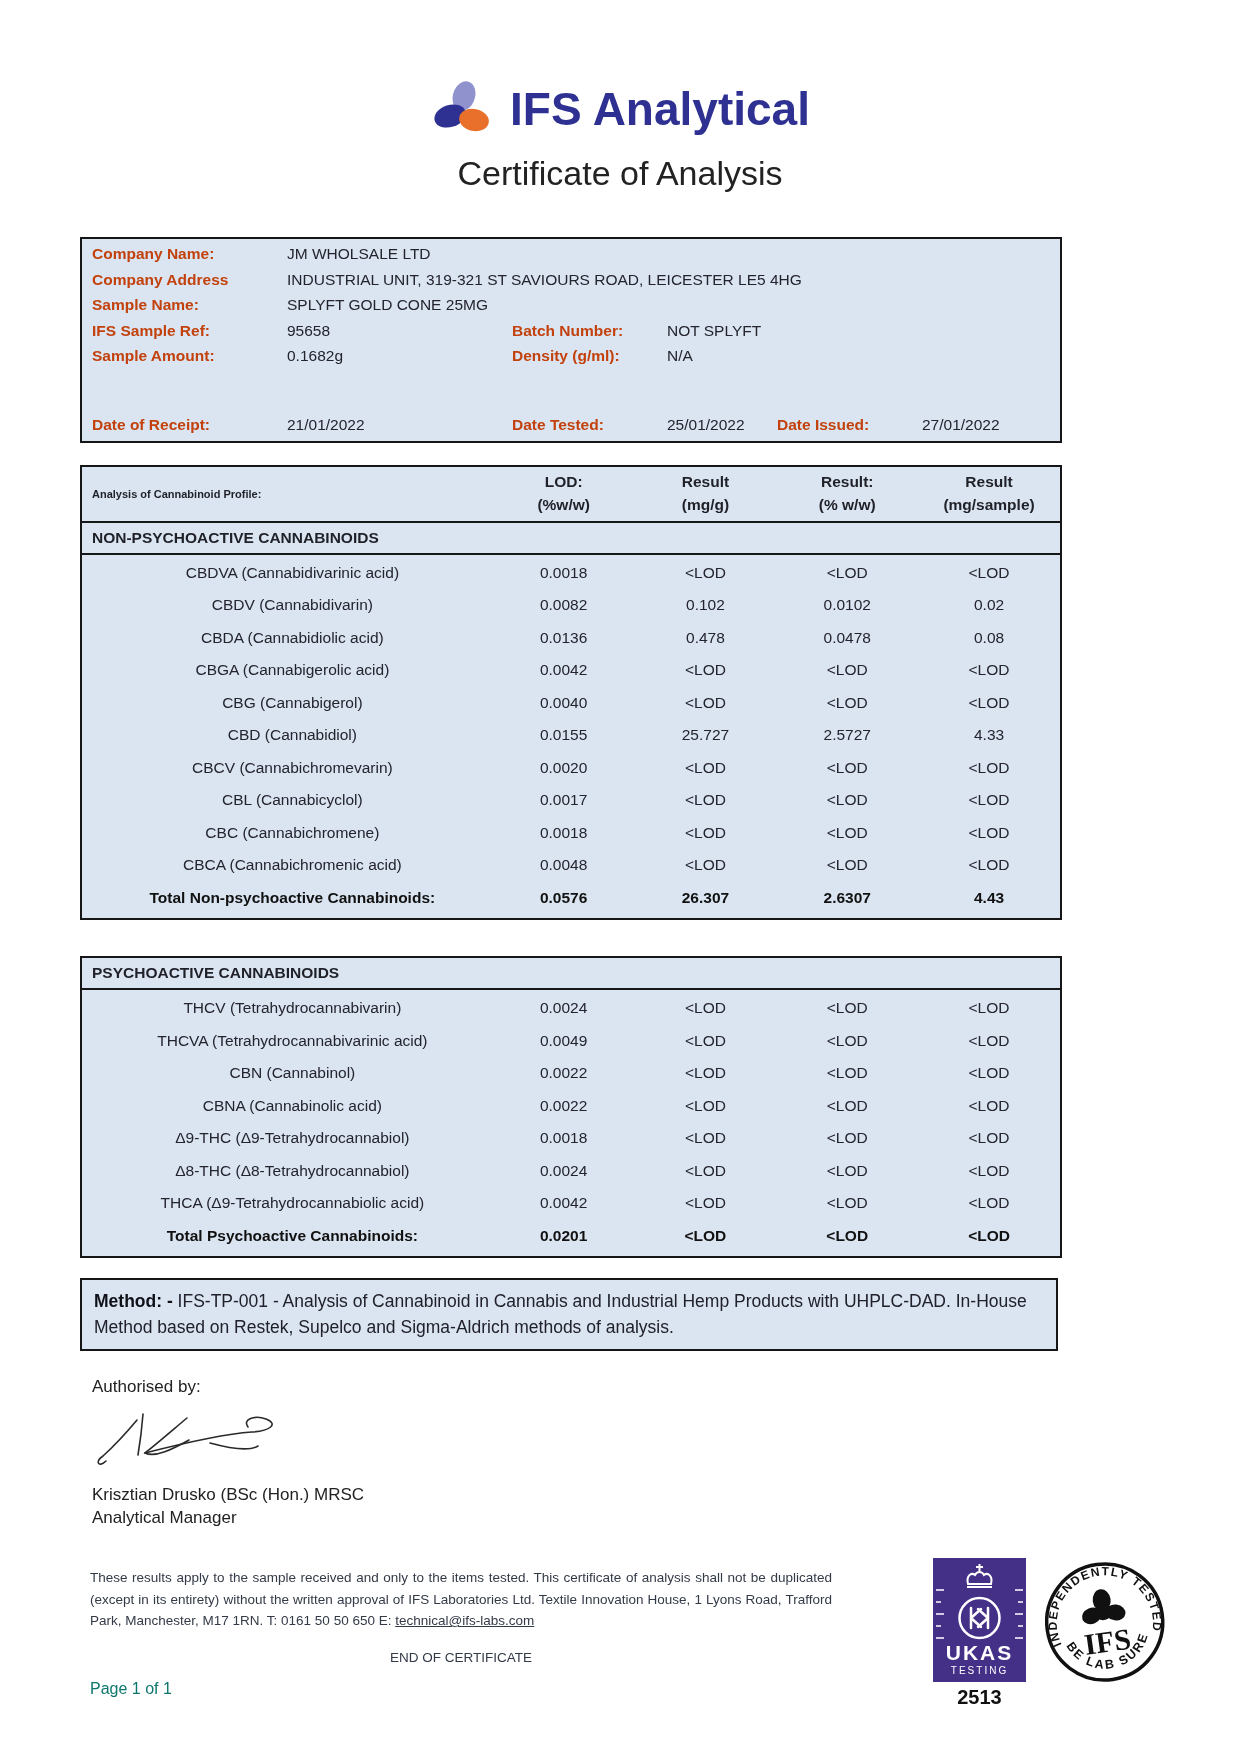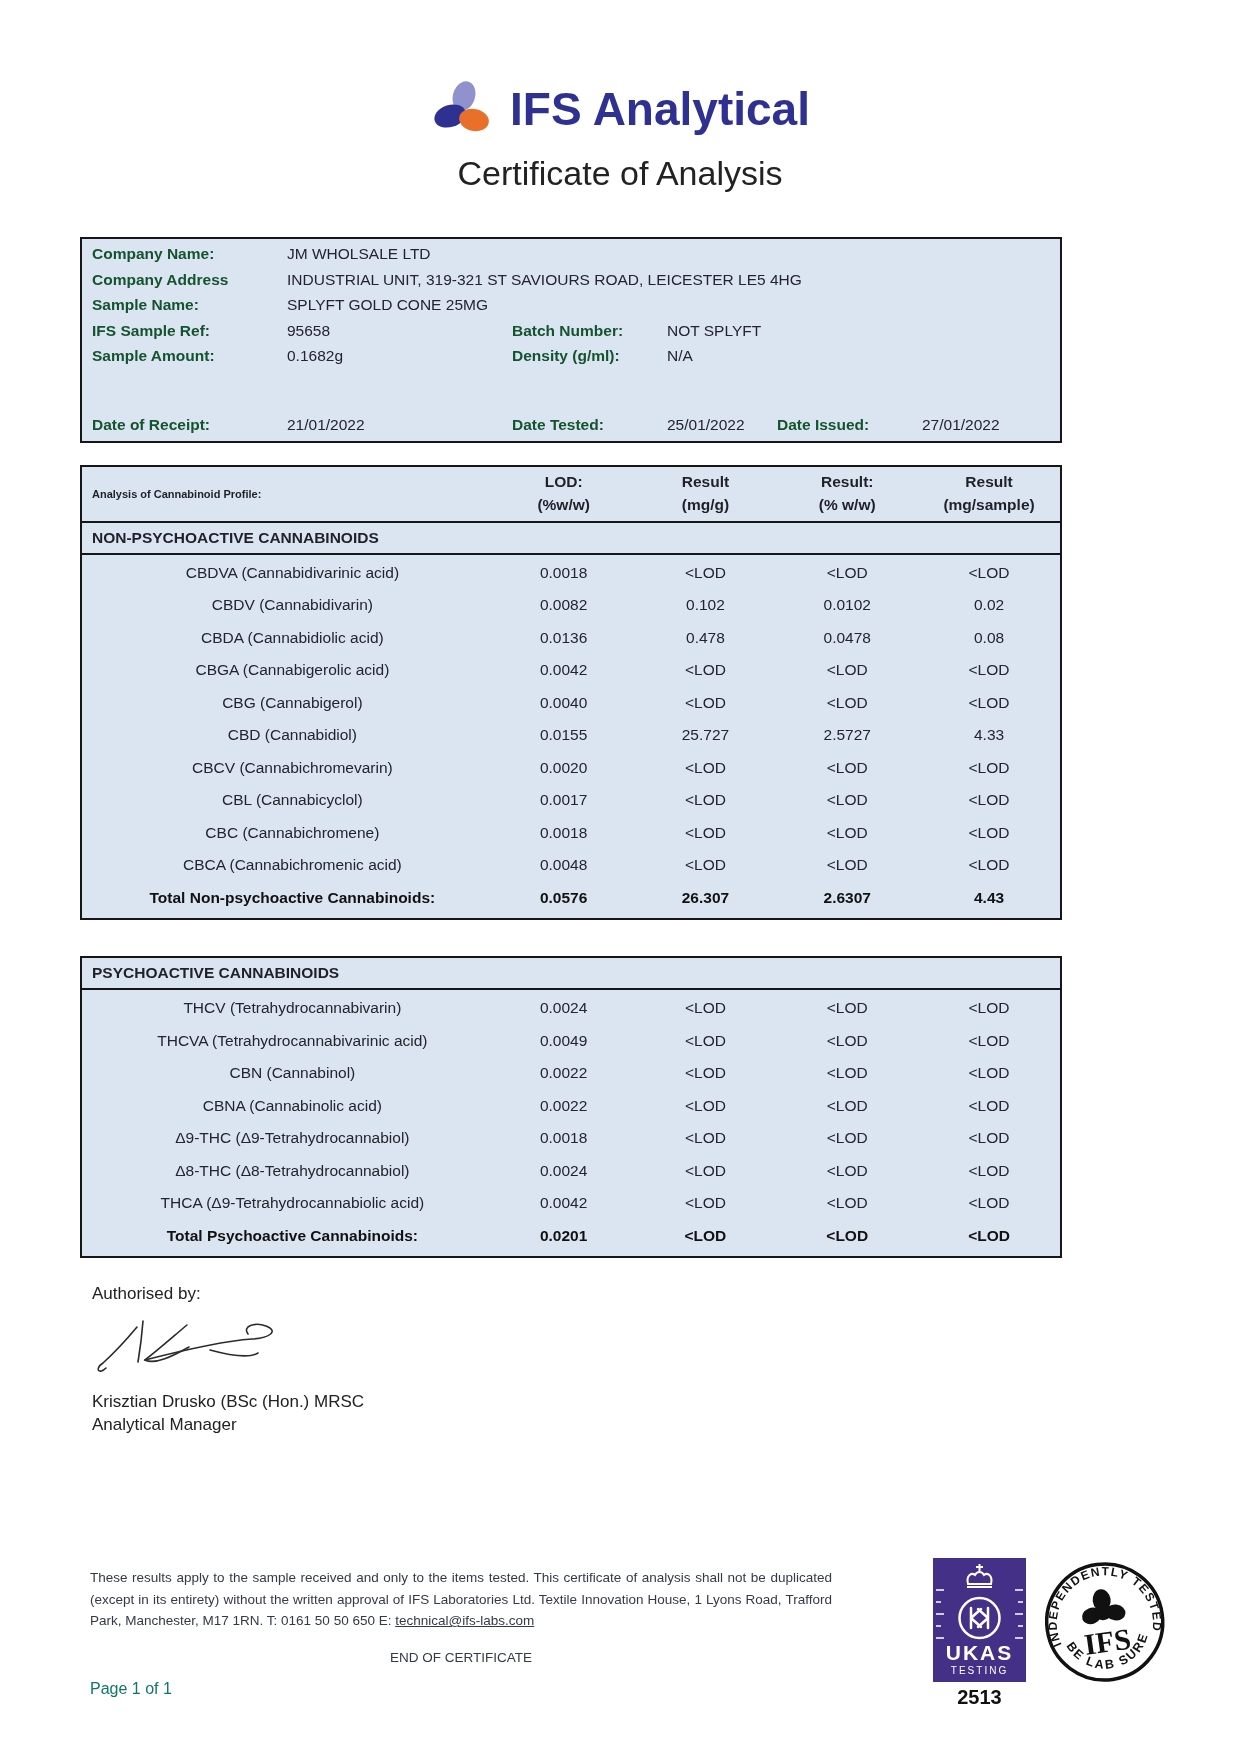--- a/index.html
+++ b/index.html
@@ -8,21 +8,21 @@
 
   
   .logo-row{display:flex;justify-content:center;align-items:center;gap:14px;padding-top:78px;}
   .logo-text{font-size:46px;font-weight:bold;color:#2e3192;letter-spacing:0px;}
   .doc-title{text-align:center;font-size:34px;color:#222;margin-top:14px;font-weight:400;}
 
   
   .info-table{margin:44px 0 0 80px;width:978px;background:#dbe5f1;border:2px solid #161616;
               padding:6px 0 7px 0;font-size:15.5px;}
   .info-row{display:flex;align-items:baseline;min-height:25.5px;padding-left:10px;}
-  .ilabel{font-weight:bold;color:#14532d;}
+  .ilabel{font-weight:bold;color:#c2410c;}
   .l1{width:195px;flex:none;}
   .v1{width:225px;flex:none;color:#23242e;}
   .v1wide{flex:1;color:#23242e;}
   .l2{width:155px;flex:none;}
   .v2{width:110px;flex:none;color:#23242e;margin-top:43px;}
   .l3{width:145px;flex:none;}
   .v3{flex:1;color:#23242e;}
 
   
   .atable{margin:22px 0 0 80px;width:978px;background:#dbe5f1;border:2px solid #161616;font-size:15.5px;}
@@ -271,20 +271,23 @@
         <div class="trow total">
           <div class="tcell c0">Total Psychoactive Cannabinoids:</div>
           <div class="tcell c1">0.0201</div>
           <div class="tcell c2">&lt;LOD</div>
           <div class="tcell c3">&lt;LOD</div>
           <div class="tcell c4">&lt;LOD</div>
         </div>
       </div>
   </div>
 
+  <div class="method-box">
+    <span class="method-label">Method: -</span><span> IFS-TP-001 - Analysis of Cannabinoid in Cannabis and Industrial Hemp Products with UHPLC-DAD. In-House Method based on Restek, Supelco and Sigma-Aldrich methods of analysis.</span>
+  </div>
 
   <div class="auth-label">Authorised by:</div>
   <div class="signature">
     <svg width="200" height="72" viewBox="0 0 200 72">
       <g fill="none" stroke="#2a2a2a" stroke-width="1.6" stroke-linecap="round">
         <path d="M14,60 C7,67 2,61 11,55 C22,45 35,31 45,19"></path>
         <path d="M51,13 C50,26 48,42 46,54"></path>
         <path d="M97,39 C81,48 63,57 53,52 C66,42 83,27 95,17"></path>
         <path d="M53,52 C92,42 132,33 160,31 C178,30 187,23 174,18 C163,14 150,18 156,26"></path>
         <path d="M118,42 C140,48 158,50 166,45"></path>

